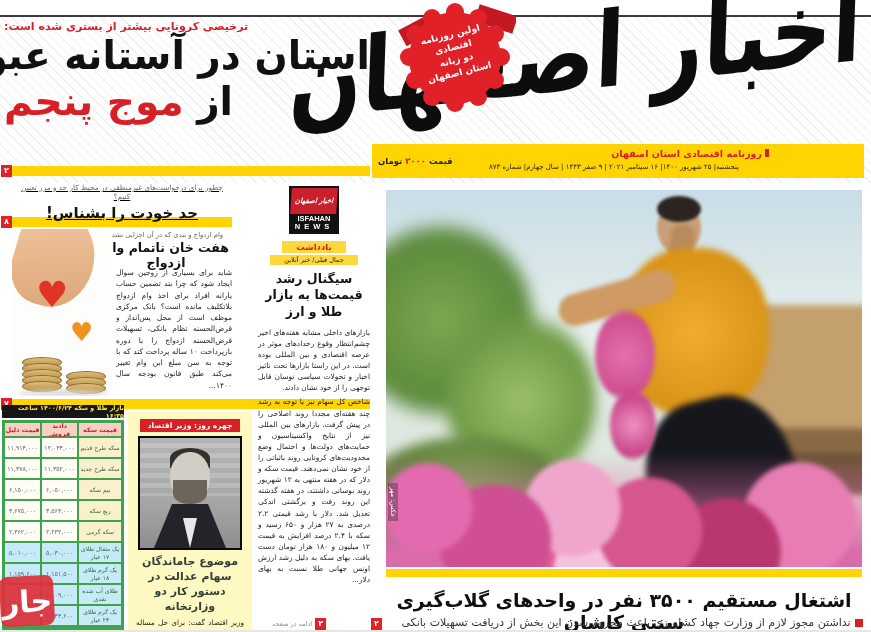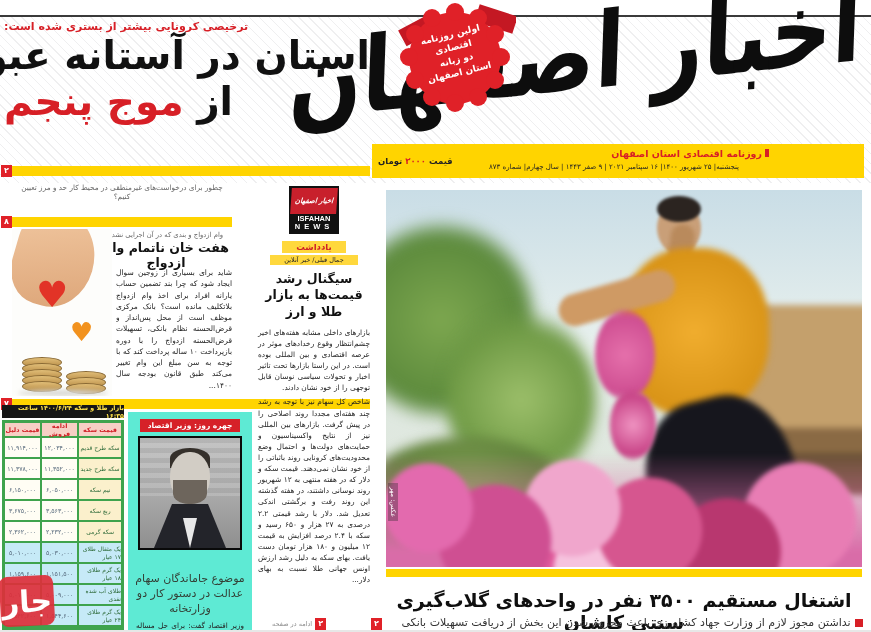--- a/index.html
+++ b/index.html
@@ -28,59 +28,59 @@
   #dateline{position:absolute;top:19px;right:60px;width:380px;font-size:7px;color:#222;text-align:center;}
   #price{position:absolute;top:12px;left:6px;font-size:8.5px;color:#222;font-weight:bold;}
   #seal{top:2px;left:398px;width:118px;height:112px;z-index:5;}
   #seal .lines{position:absolute;top:26px;left:14px;width:86px;transform:rotate(-14deg);
                text-align:center;color:#fff;font-weight:bold;z-index:2;}
   #seal .lines div{font-size:9px;line-height:1.45;}
   #lead{top:20px;left:4px;width:366px;z-index:2;text-align:left;}
   #lead-kicker{font-size:11px;font-weight:bold;color:#d71f26;}
   .lead-line{font-size:39px;font-weight:bold;color:#111;line-height:1.18;letter-spacing:-1px;white-space:nowrap;}
   
-  #artA{top:183px;left:12px;width:220px;text-align:center;}
+  #artA{top:183px;left:12px;width:220px;text-align:center;text-decoration:underline;}
   #artA .kicker{font-size:7.3px;}
   #artA h2{margin:3px 0 0;font-size:15px;color:#111;}
   #artB-kicker{top:231px;left:100px;width:132px;font-size:6.8px;}
   #artB-head{top:240px;left:100px;width:132px;text-align:center;font-size:12.5px;font-weight:bold;color:#111;}
   #artB-body{top:267px;left:116px;width:116px;height:128px;font-size:7.5px;line-height:1.5;overflow:hidden;}
   #artB-illo{top:229px;left:12px;width:100px;height:167px;background:#fdfdfb;overflow:hidden;}
   .coin{width:38px;height:9px;background:linear-gradient(#e0bd77,#b98d47);border:1px solid #8a6a35;
         border-radius:50%;margin-top:-5px;}
   
   #gold{top:405px;left:2px;width:122px;}
   #gold-title{height:13px;background:#161616;color:#ffe24a;font-size:6.4px;font-weight:bold;
               display:flex;align-items:center;justify-content:center;}
   #gold-grid{margin-top:2px;border:2px solid #3fa34d;background:#3fa34d;height:208px;overflow:hidden;}
   .grow{display:flex;flex-direction:row;}
   .gcell{box-sizing:border-box;border:0.5px solid #3fa34d;display:flex;align-items:center;
          justify-content:center;text-align:center;}
   .ghead .gcell{height:15px;background:#f7cfc5;color:#d01f26;font-size:6.4px;font-weight:bold;}
-  .gname{width:45px;font-size:6px;color:#2f6b3a;background:#fbf0cc;line-height:1.25;text-align:right;}
+  .gname{width:45px;font-size:6px;color:#2f6b3a;background:#fbf0cc;line-height:1.25;}
   .gnum{width:38px;font-size:6.2px;color:#54677a;background:#fffdf4;}
   .grow.data .gcell{height:21px;}
   .grow.blue .gname,.grow.blue .gnum{background:#c6eaf7;}
   #watermark{top:576px;left:0px;width:54px;height:50px;background:rgba(221,47,58,.92);
              border-radius:8px;transform:rotate(-3deg);z-index:6;overflow:hidden;
              color:#fff;font-weight:bold;font-size:30px;display:flex;align-items:center;justify-content:center;}
   
-  #face{top:412px;left:128px;width:124px;height:220px;background:#5eead4;text-align:center;}
+  #face{top:412px;left:128px;width:124px;height:220px;background:#fef9c3;text-align:center;}
   #face-label{width:100px;height:13px;margin:7px auto 0;background:#d62128;color:#fff;
               font-size:7.5px;font-weight:bold;line-height:13px;}
   #face-photo{position:relative;width:100px;height:110px;margin:4px auto 0;border:2px solid #0a0a0a;
               background:linear-gradient(#c6c6c6,#8f8f8f);overflow:hidden;}
   #face-head{position:absolute;top:14px;left:30px;width:40px;height:50px;background:#d2cdc5;border-radius:48%;}
   #face-hair{position:absolute;top:10px;left:30px;width:40px;height:20px;background:#35302b;border-radius:50% 50% 0 0;}
   #face-beard{position:absolute;top:42px;left:33px;width:34px;height:24px;background:#6d655c;border-radius:0 0 45% 45%;}
   #face-suit{position:absolute;bottom:0;left:5px;width:90px;height:44px;background:#23242a;
              clip-path:polygon(10% 100%,30% 0,70% 0,90% 100%);}
   #face-shirt{position:absolute;bottom:0;left:43px;width:14px;height:30px;background:#e8e8e8;
              clip-path:polygon(0 0,100% 0,50% 100%);}
-  #face-title{margin:22px 5px 0;font-size:11px;font-weight:normal;color:#333f35;line-height:1.35;}
+  #face-title{margin:5px 5px 0;font-size:11px;font-weight:bold;color:#333f35;line-height:1.35;}
   #face-body{margin:4px 8px 0;font-size:7.3px;line-height:1.5;text-align:justify;color:#222;}
   
   #note{top:186px;left:258px;width:112px;height:446px;text-align:center;}
   #note-logo{width:50px;height:48px;margin:0 auto;background:#111;padding:2px;box-sizing:border-box;}
   #note-logo .fa{height:26px;background:#c8202c;color:#fff;font-size:7px;font-style:italic;
                  font-weight:bold;display:flex;align-items:center;justify-content:center;transform:skewX(-4deg);}
   #note-logo .en1{color:#fff;font-family:"Liberation Sans",sans-serif;font-weight:bold;font-size:7.5px;line-height:1.25;}
   #note-logo .en2{color:#fff;font-family:"Liberation Sans",sans-serif;font-weight:bold;font-size:7.5px;letter-spacing:4px;line-height:1.1;}
   #note-label{display:block;width:64px;margin:7px auto 0;background:#ffd83d;color:#d01f26;
               font-weight:bold;font-size:8.5px;padding:1px 0;}
@@ -166,20 +166,21 @@
 
   <div class="ybar" style="top:166px;left:12px;width:358px;"></div>
   <div class="pbadge" style="top:165px;left:1px;">۲</div>
   <div class="ybar" style="top:217px;left:12px;width:220px;"></div>
   <div class="pbadge" style="top:216px;left:1px;">۸</div>
   <div class="ybar" style="top:399px;left:12px;width:358px;"></div>
   <div class="pbadge" style="top:398px;left:1px;">۷</div>
 
   <div class="abs" id="artA">
     <div class="kicker">چطور برای درخواست‌های غیرمنطقی در محیط کار حد و مرز تعیین کنیم؟</div>
+    <h2>حد خودت را بشناس!</h2>
   </div>
 
   <div class="abs kicker" id="artB-kicker">وام ازدواج و بندی که در آن اجرایی نشد!</div>
   <div class="abs" id="artB-head">هفت خان ناتمام وام ازدواج</div>
   <div class="abs jtext" id="artB-body">شاید برای بسیاری از زوجین سوال ایجاد شود که چرا بند تضمین حساب یارانه افراد برای اخذ وام ازدواج بلاتکلیف مانده است؟ بانک مرکزی موظف است از محل پس‌انداز و قرض‌الحسنه نظام بانکی، تسهیلات قرض‌الحسنه ازدواج را با دوره بازپرداخت ۱۰ ساله پرداخت کند که با توجه به سن مبلغ این وام تغییر می‌کند طبق قانون بودجه سال ۱۴۰۰...</div>
   <div class="abs" id="artB-illo">
     <div style="position:absolute;top:-18px;left:2px;width:80px;height:96px;background:linear-gradient(160deg,#f2c9a2,#dca477);border-radius:42% 58% 55% 45%;transform:rotate(16deg);"></div>
     <div style="position:absolute;top:48px;left:24px;font-size:36px;color:#e23327;line-height:1;">♥</div>
     <div style="position:absolute;top:90px;left:58px;font-size:26px;color:#f2921e;line-height:1;">♥</div>
     <div style="position:absolute;bottom:4px;left:10px;">
@@ -195,21 +196,21 @@
         <div class="coin"></div>
     </div>
     <div style="position:absolute;bottom:0;left:6px;width:90px;height:6px;background:#d9d9d4;border-radius:50%;filter:blur(2px);"></div>
   </div>
 
   <div class="abs" id="gold">
     <div id="gold-title">بازار طلا و سکه ۱۴۰۰/۶/۲۴ ساعت ۱۶:۳۵</div>
     <div id="gold-grid">
       <div class="grow ghead">
         <div class="gcell gname">قیمت سکه</div>
-        <div class="gcell gnum">ادامه فروش</div>
+        <div class="gcell gnum">دادند فروش</div>
         <div class="gcell gnum">قیمت دلیل</div>
       </div>
       <div class="grow data">
         <div class="gcell gname">سکه طرح قدیم</div>
         <div class="gcell gnum">۱۲,۰۳۴,۰۰۰</div>
         <div class="gcell gnum">۱۱,۹۱۴,۰۰۰</div>
       </div>
       <div class="grow data">
         <div class="gcell gname">سکه طرح جدید</div>
         <div class="gcell gnum">۱۱,۳۵۲,۰۰۰</div>

